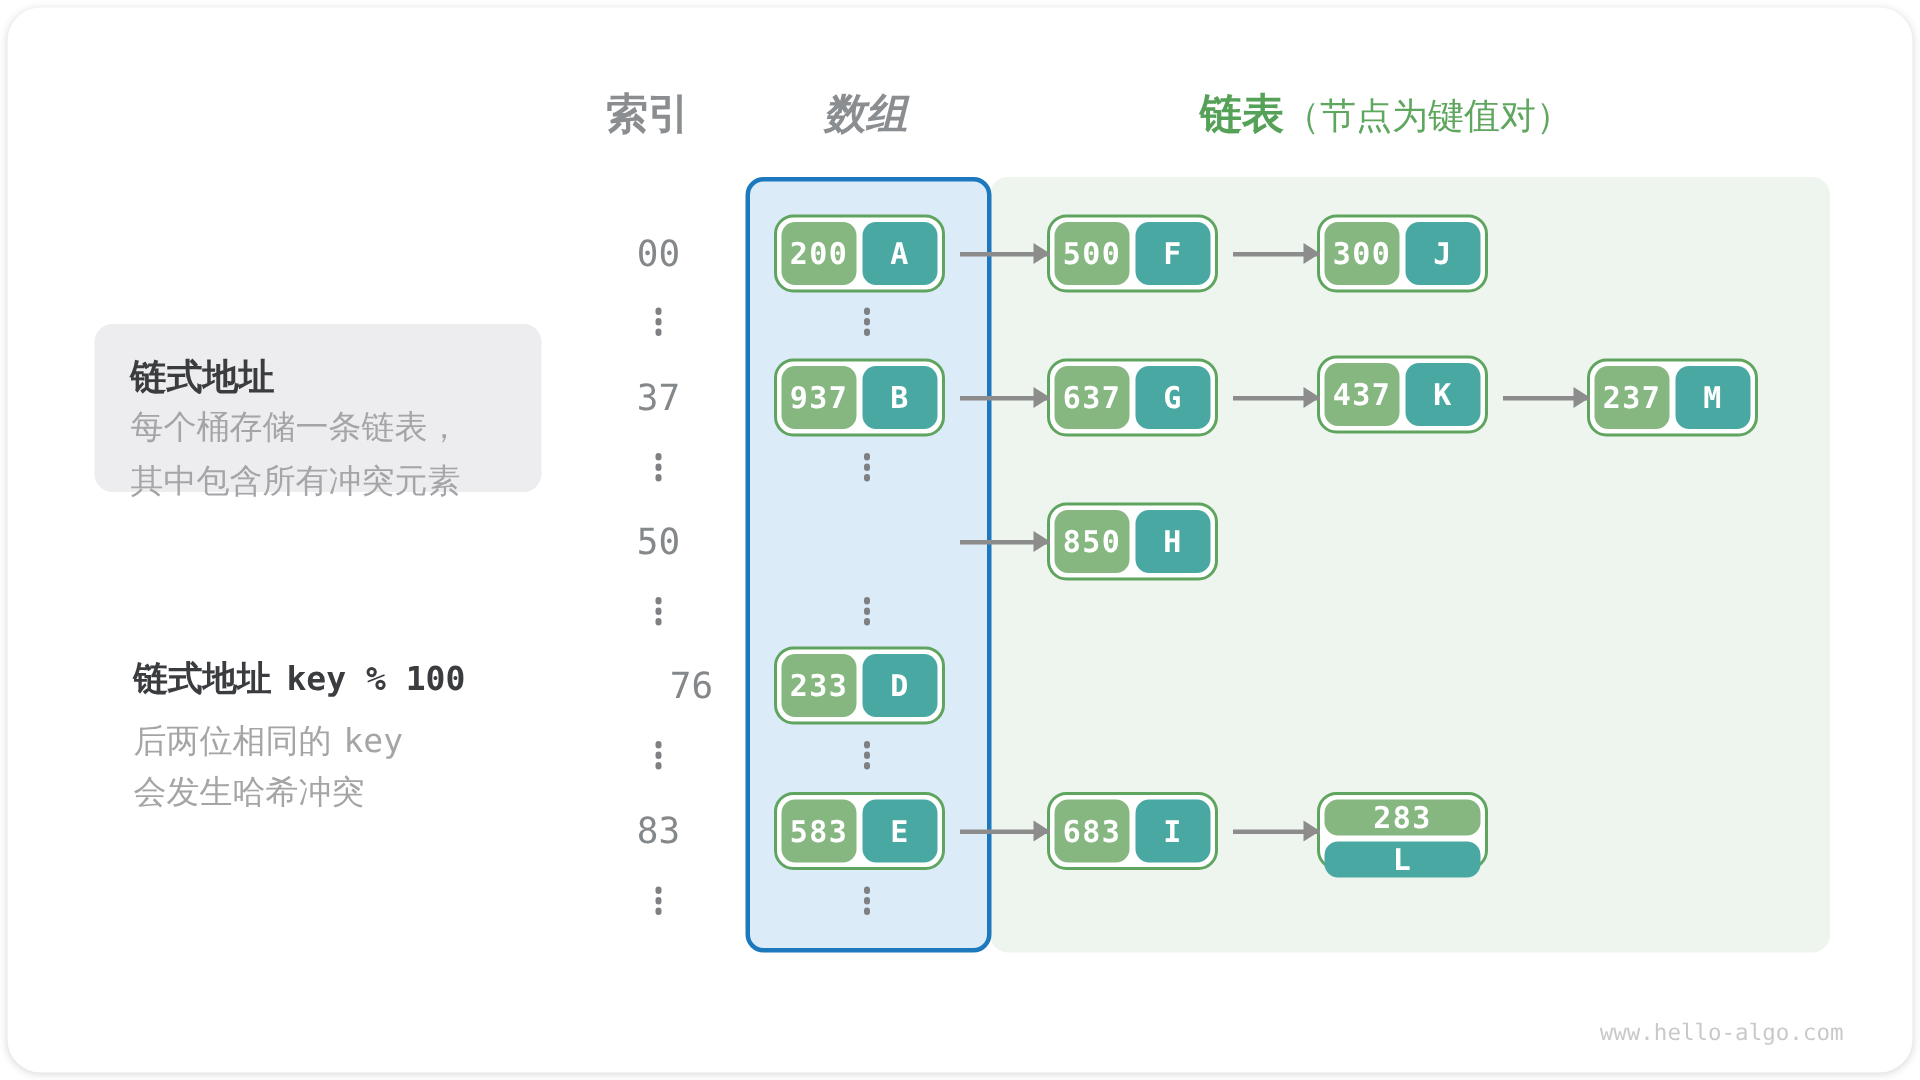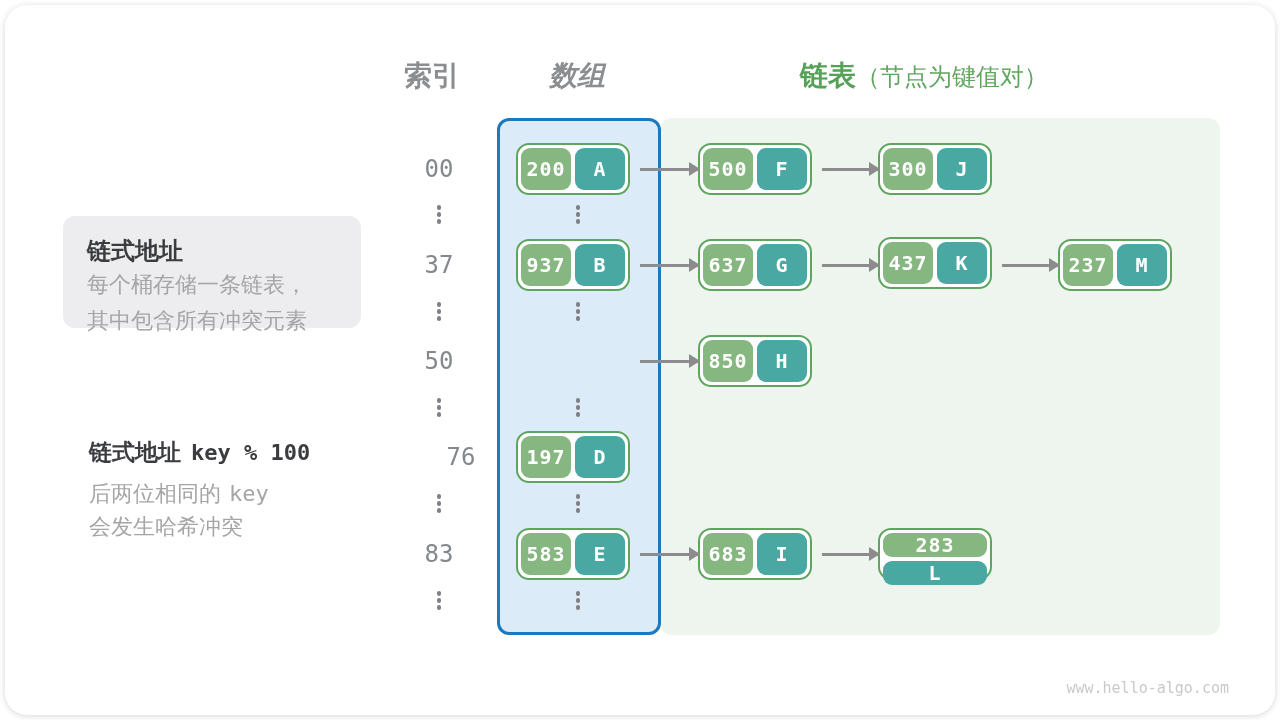--- a/index.html
+++ b/index.html
@@ -142,21 +142,21 @@
       <div class="idx" style="left: 394px; top: 340px;">50</div>
       <div class="arrow" style="left: 635px; top: 354.5px; width: 60px;">
         <i></i>
       </div>
       <div class="node" style="left: 693px; top: 330px;">
         <div class="cell key">850</div>
         <div class="cell val">H</div>
       </div>
       <div class="idx" style="left: 416px; top: 436px;">76</div>
       <div class="node" style="left: 511px; top: 426px;">
-        <div class="cell key">197</div>
+        <div class="cell key">233</div>
         <div class="cell val">D</div>
       </div>
       <div class="idx" style="left: 394px; top: 533px;">83</div>
       <div class="node" style="left: 511px; top: 523px;">
         <div class="cell key">583</div>
         <div class="cell val">E</div>
       </div>
       <div class="arrow" style="left: 635px; top: 547.5px; width: 60px;">
         <i></i>
       </div>

